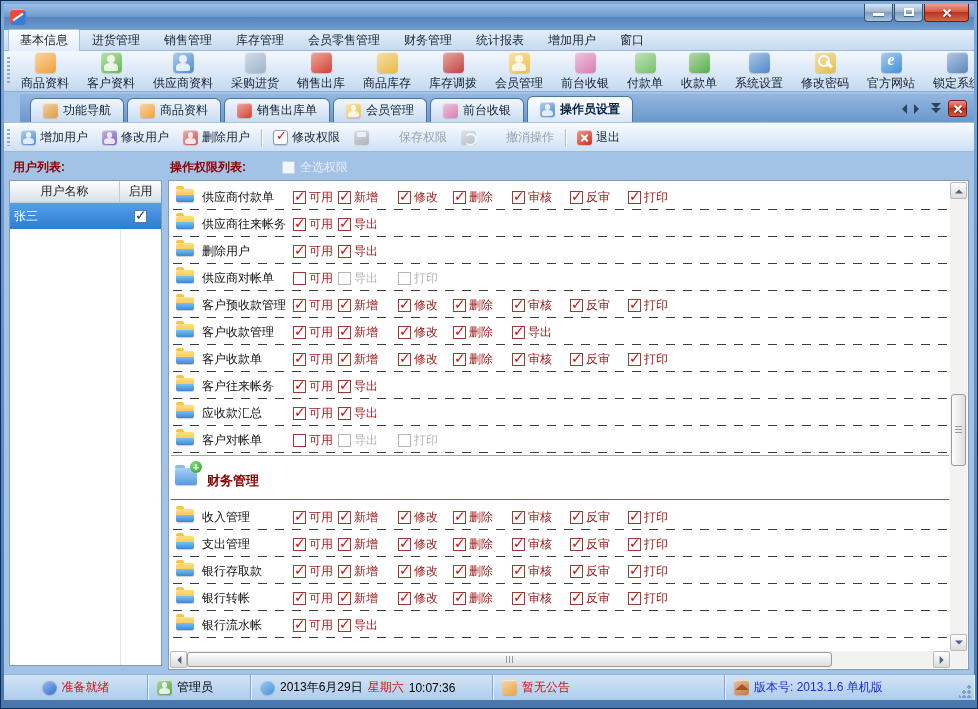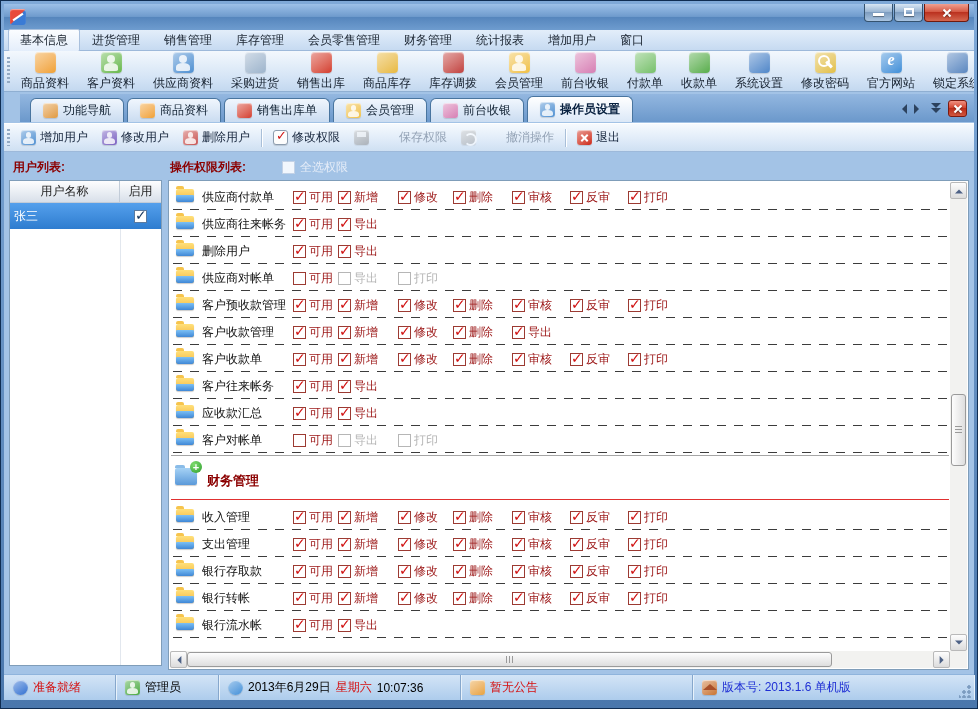--- a/index.html
+++ b/index.html
@@ -747,21 +747,21 @@
           </div>
       <div class="hthumb" data-name="horizontal-scrollbar-thumb"></div>
       <div class="sb-btn" style="right:0;top:0;" data-name="scroll-right-button">
             <span class="tri right2" data-name="arrow-right-icon"></span>
           </div>
     </div>
     <div class="scroll-corner" data-name="scrollbar-corner"></div>
   </div>
 
   <div class="statusbar" data-name="status-bar">
-    <div class="sb-seg" style="width:112px;" data-name="status-ready-segment">
+    <div class="sb-seg" style="width:144px;justify-content:center;" data-name="status-ready-segment">
       <span class="ic small" style="--c:#2f6fd0;border-radius:50%;" data-name="ready-status-icon"></span>
       <span class="red-text" data-name="ready-status-text">准备就绪</span>
     </div>
     <div class="sb-seg" style="width:103px;" data-name="status-operator-segment">
       <span class="ic small" style="--c:#45a83c;" data-name="operator-status-icon"></span>
       <span data-name="operator-name">管理员</span>
     </div>
     <div class="sb-seg" style="width:242px;" data-name="status-datetime-segment">
       <span class="ic small" style="--c:#3f8fd8;border-radius:50%;" data-name="globe-icon"></span>
       <span data-name="status-date">2013年6月29日</span>

